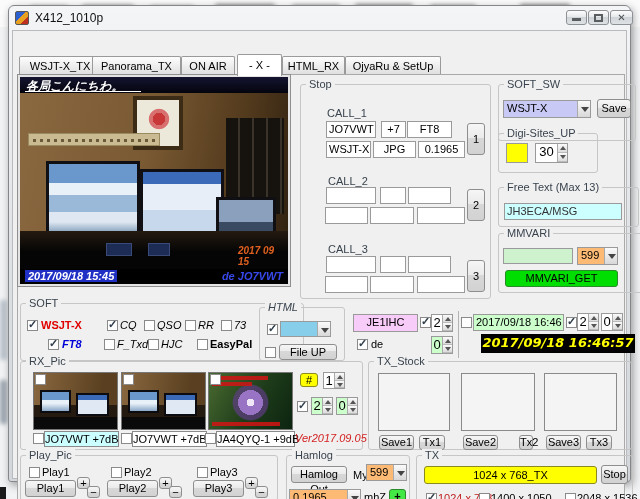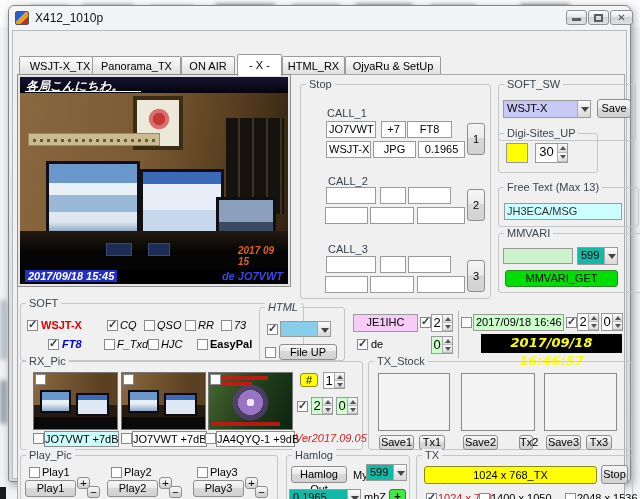--- a/index.html
+++ b/index.html
@@ -44,21 +44,21 @@
   .cb.checked::after { content:"✓"; position:absolute; left:0px; top:-3px; font-size:11px; font-weight:bold; color:#33404d; }
   .lab { position:absolute; white-space:nowrap; font-size:11px; }
   .spin { position:absolute; border:1px solid #9a9a9a; background:#fff; display:flex; }
   .spin .v { flex:1; text-align:center; font-size:13px; line-height:15px; }
   .spin .ar { width:10px; display:flex; flex-direction:column; border-left:1px solid #aaa; }
   .spin .ar i { flex:1; position:relative; background:linear-gradient(#fafafa,#dcdcdc); border-bottom:1px solid #bbb; }
   .spin .ar i::after { content:""; position:absolute; left:2px; top:2px; border-left:3px solid transparent; border-right:3px solid transparent; }
   .spin .ar i.up::after { border-bottom:4px solid #555; }
   .spin .ar i.dn::after { border-top:4px solid #555; }
   .spin.green { background:#ccffcc; }
-  .combo { position:absolute; border:1px solid #9a9a9a; background:#14b8a6; }
+  .combo { position:absolute; border:1px solid #9a9a9a; background:#fdba74; }
   .combo .cv { position:absolute; left:3px; top:0; right:14px; line-height:15px; font-size:11px; white-space:nowrap; }
   .combo .dd { position:absolute; right:0; top:0; bottom:0; width:13px; background:linear-gradient(#fafafa,#d8d8d8); border-left:1px solid #aaa; }
   .combo .dd::after { content:""; position:absolute; left:3px; top:6px; border-left:4px solid transparent; border-right:4px solid transparent; border-top:5px solid #444; }
   .vline { position:absolute; width:1px; background:#b4b4b4; }
 
   .red { color:#e00000; font-weight:bold; }
   .blue { color:#0000d8; font-weight:bold; font-style:italic; }
   .it { font-style:italic; }
   .bold { font-weight:bold; }
 
@@ -308,21 +308,21 @@
               <i class="dn"></i>
             </span>
         </div>
         <div class="spin" style="left:583px;top:238px;width:22px;height:18px">
           <span class="v">0</span>
           <span class="ar">
               <i class="up"></i>
               <i class="dn"></i>
             </span>
         </div>
-        <div class="clock" style="left:463px;top:259px;width:141px;height:19px">2017/09/18  16:46:57</div>
+        <div class="clock" style="left:463px;top:259px;width:154px;height:19px">2017/09/18  16:46:57</div>
 
         <div class="gb" style="left:2px;top:286px;width:343px;height:89px">
           <span class="gbl">RX_Pic</span>
 
           <div class="thumb" style="left:12px;top:10px">
             <div class="th-wall"></div>
               <div class="th-s1"></div>
               <div class="th-s2"></div>
               <div class="th-desk"></div>
           </div>

